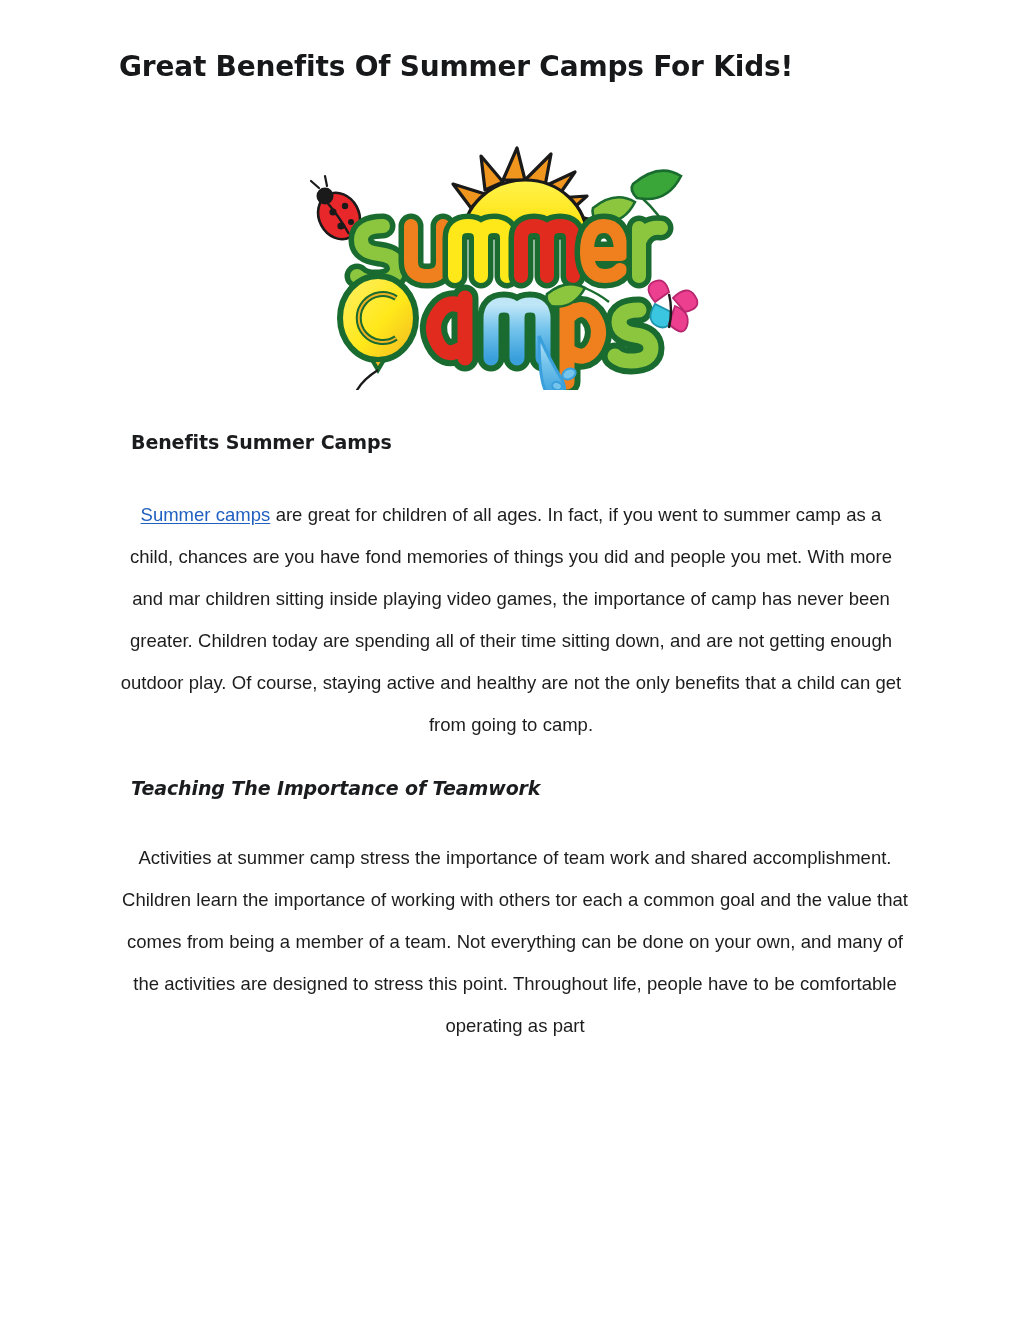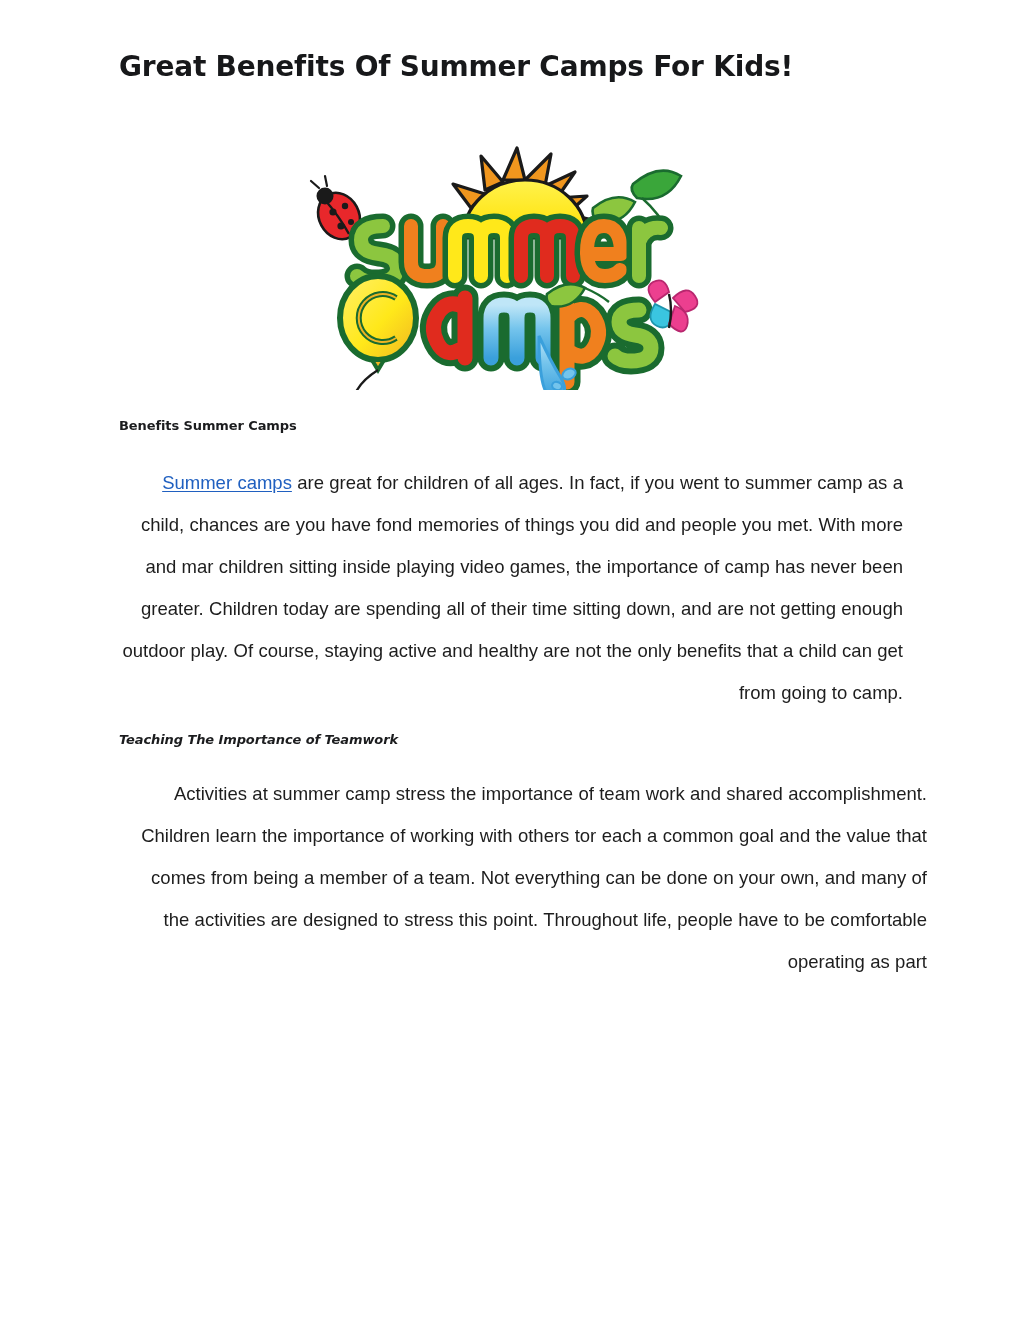--- a/index.html
+++ b/index.html
@@ -56,42 +56,42 @@
     left: 176px;
     top: 0;
     width: 420px;
     height: 268px;
     display: block;
   }
 
   
   .section-heading {
     font-family: "DejaVu Sans", sans-serif;
-    font-size: 13px;
+    font-size: 19px;
     font-weight: bold;
     color: #1b1c1e;
     letter-spacing: -0.1px;
-    margin: 0;
+    margin: 12px;
     line-height: 1.3;
   }
   .h-benefits { padding-top: 28px; }
   .h-teamwork { padding-top: 18px; font-style: italic; }
 
   
   .body-par {
     font-family: "Liberation Sans", sans-serif;
     font-size: 18.5px;
     color: #1d1d1d;
     line-height: 42px;
     margin: 0;
-    text-align: right;
+    text-align: center;
     word-spacing: 0.2px;
   }
   .par-1 { padding-top: 28px; width: 784px; }
-  .par-2 { padding-top: 24px; width: 792px; margin-left: 16px; }
+  .par-2 { padding-top: 24px; width: 792px; }
 
   .doc-link {
     color: #2060c0;
     text-decoration: underline;
     text-underline-offset: 2px;
   }
 </style>
 </head>
 <body>
 

